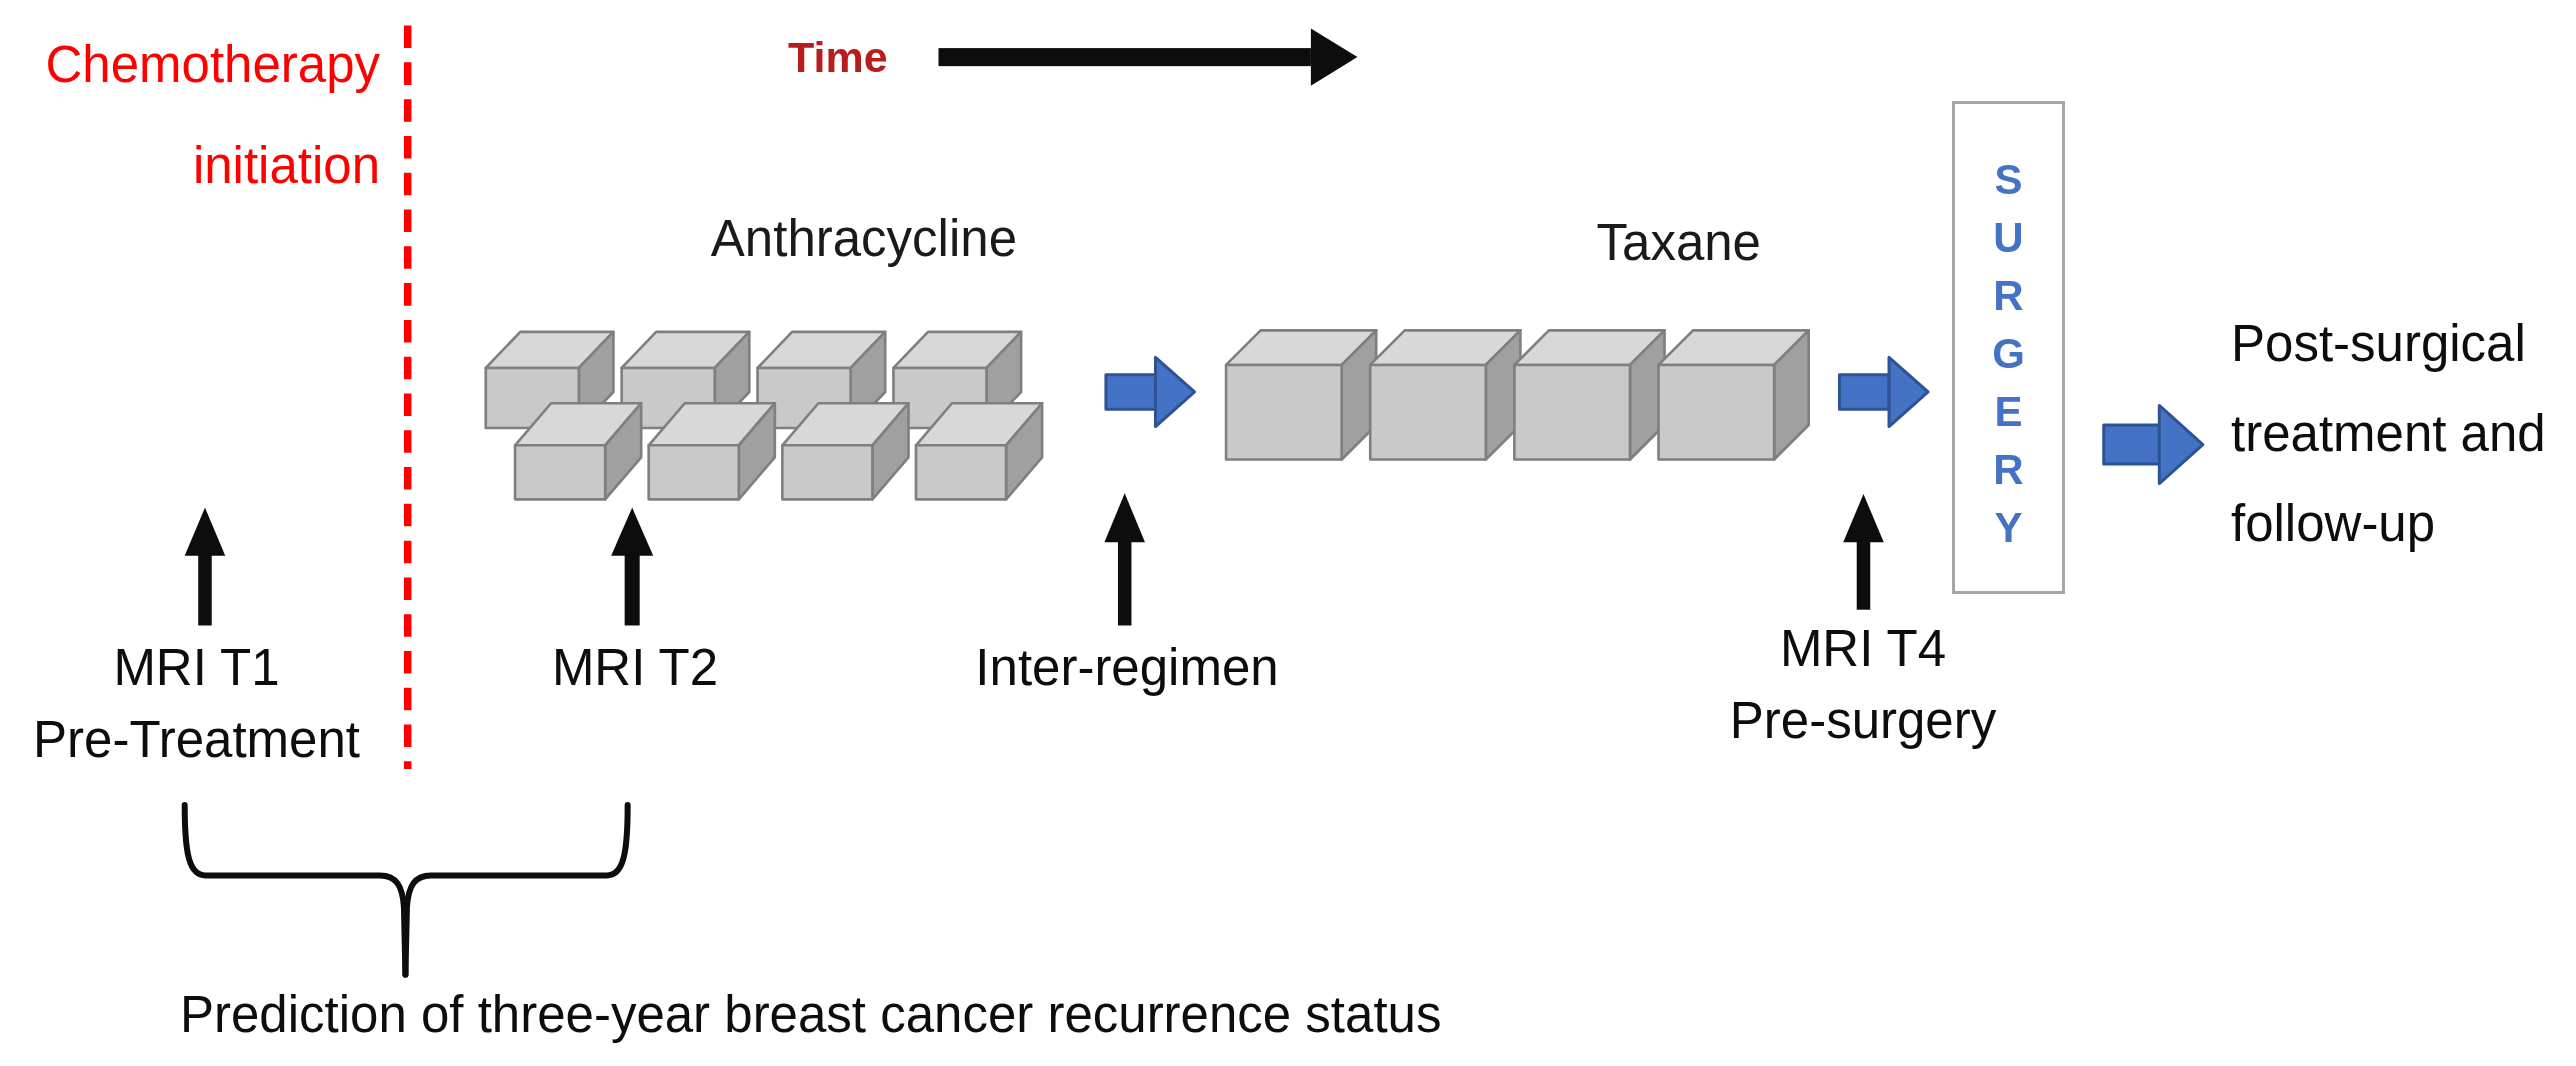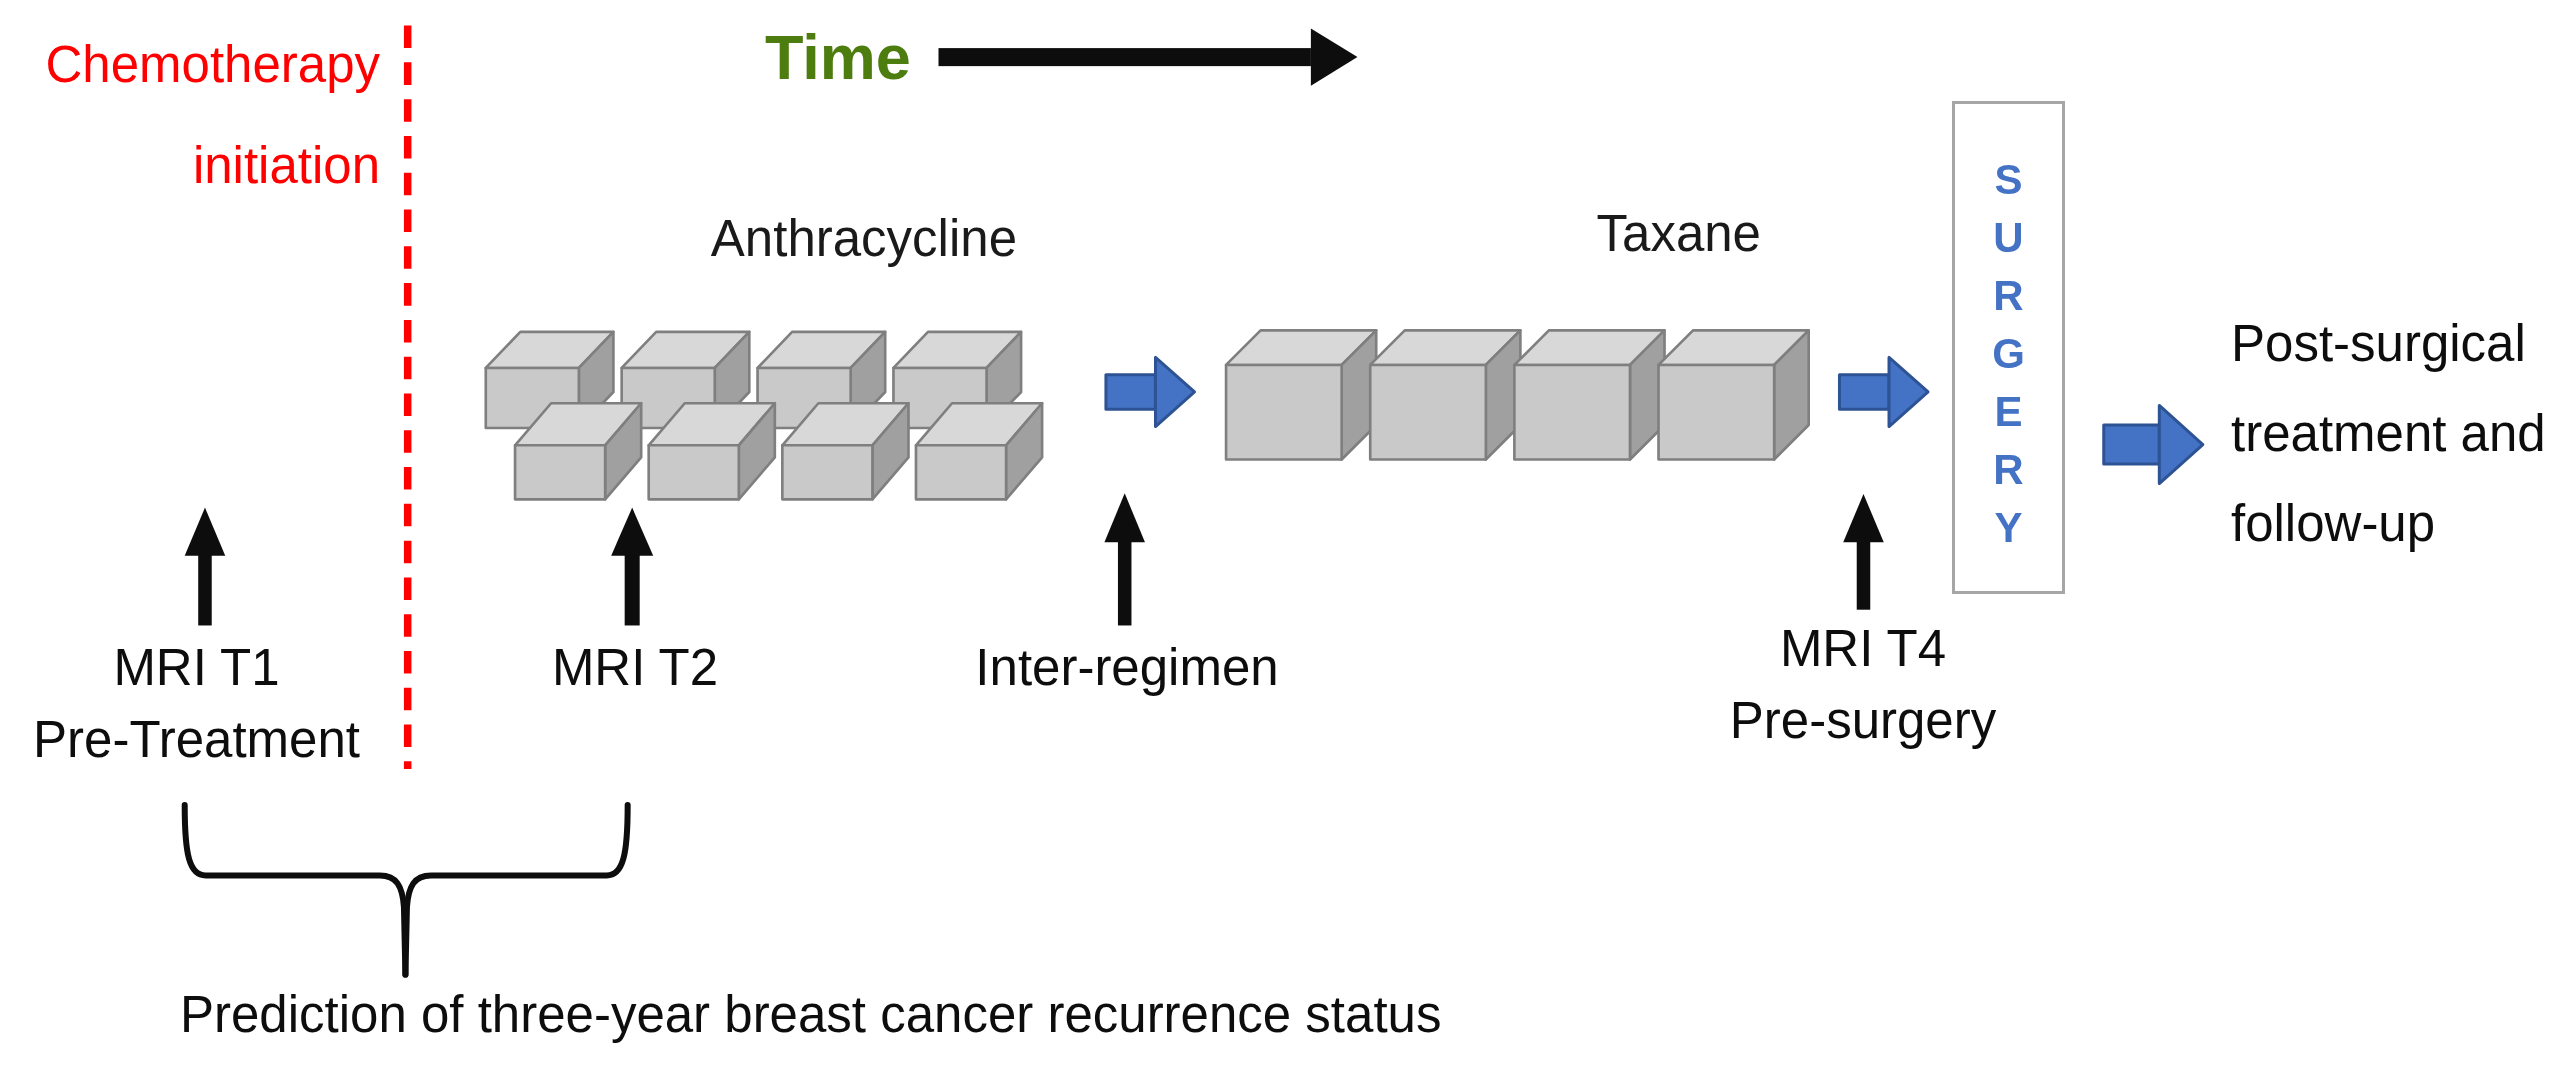--- a/index.html
+++ b/index.html
@@ -14,26 +14,26 @@
   #shapes{position:absolute;left:0;top:0;width:2576px;height:1067px;}
   .txt{position:absolute;white-space:pre;}
   .red-label{
     left:0;top:13.5px;width:380px;
     text-align:right;
     font-size:51px;line-height:101px;
     color:#fe0000;
     white-space:normal;
   }
   .time-label{
-    left:765px;top:25.5px;
-    font-size:63px;line-height:63px;font-weight:bold;color:#4d7c0f;
+    left:788px;top:25.5px;
+    font-size:43px;line-height:63px;font-weight:bold;color:#b91c1c;
   }
   .regimen-label{font-size:51px;line-height:60px;color:#1a1a1a;text-align:right;white-space:normal;}
   #anthracycline-label{left:526px;top:209px;width:491px;}
-  #taxane-label{left:1276px;top:204px;width:485px;}
+  #taxane-label{left:1276px;top:213px;width:485px;}
   .mri-label{
     position:absolute;width:420px;
     font-size:51px;line-height:72px;
     text-align:center;color:#0d0d0d;
   }
   #mri-t1{left:-13.5px;top:632px;}
   #mri-t2{left:425px;top:632px;}
   #mri-t3{left:917px;top:632px;}
   #mri-t4{left:1653px;top:613px;}
   .surgery-box{

